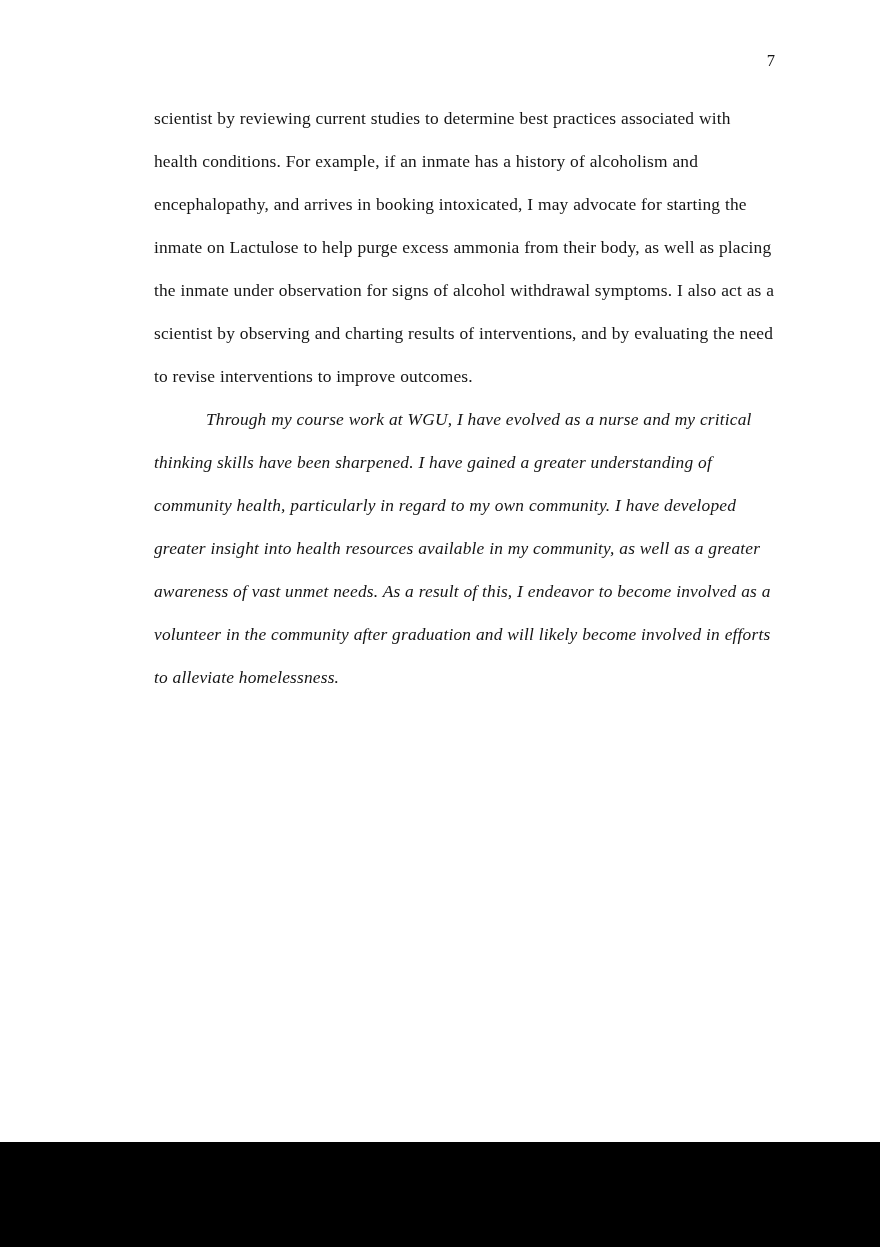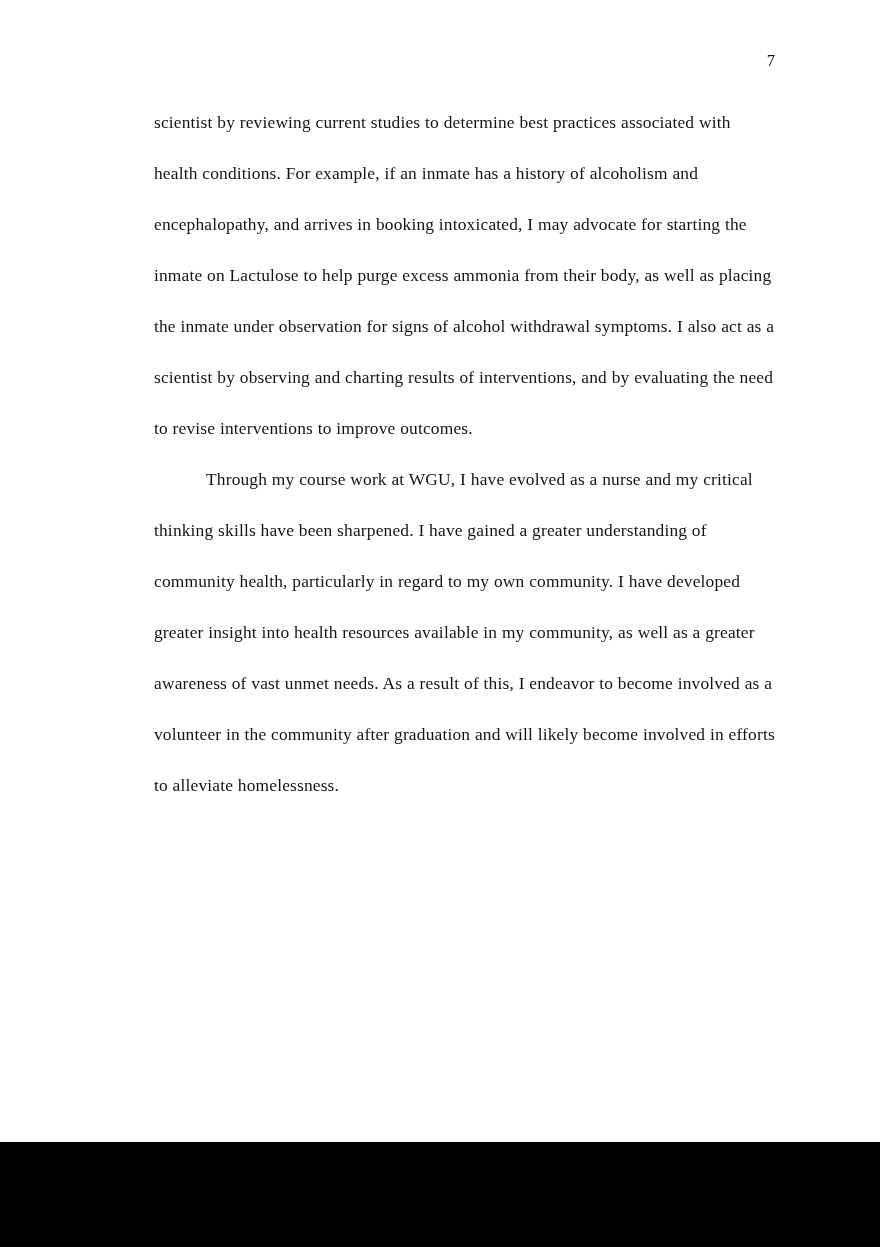--- a/index.html
+++ b/index.html
@@ -35,29 +35,30 @@
   .body-text {
     position: absolute;
     top: 97px;
     left: 154px;
     width: 622px;
   }
 
   .paragraph {
     margin: 0;
     font-size: 17.4px;
-    line-height: 51px;
+    line-height: 43px;
     color: #141414;
     text-align: left;
     letter-spacing: 0.01em;
     word-spacing: 0.012em;
   }
 
   .paragraph.indent {
     text-indent: 52px;
+    font-style: italic;
   }
 
   
   .scan-band {
     position: absolute;
     left: 0;
     right: 0;
     top: 1142px;
     height: 105px;
     background: #000000;

